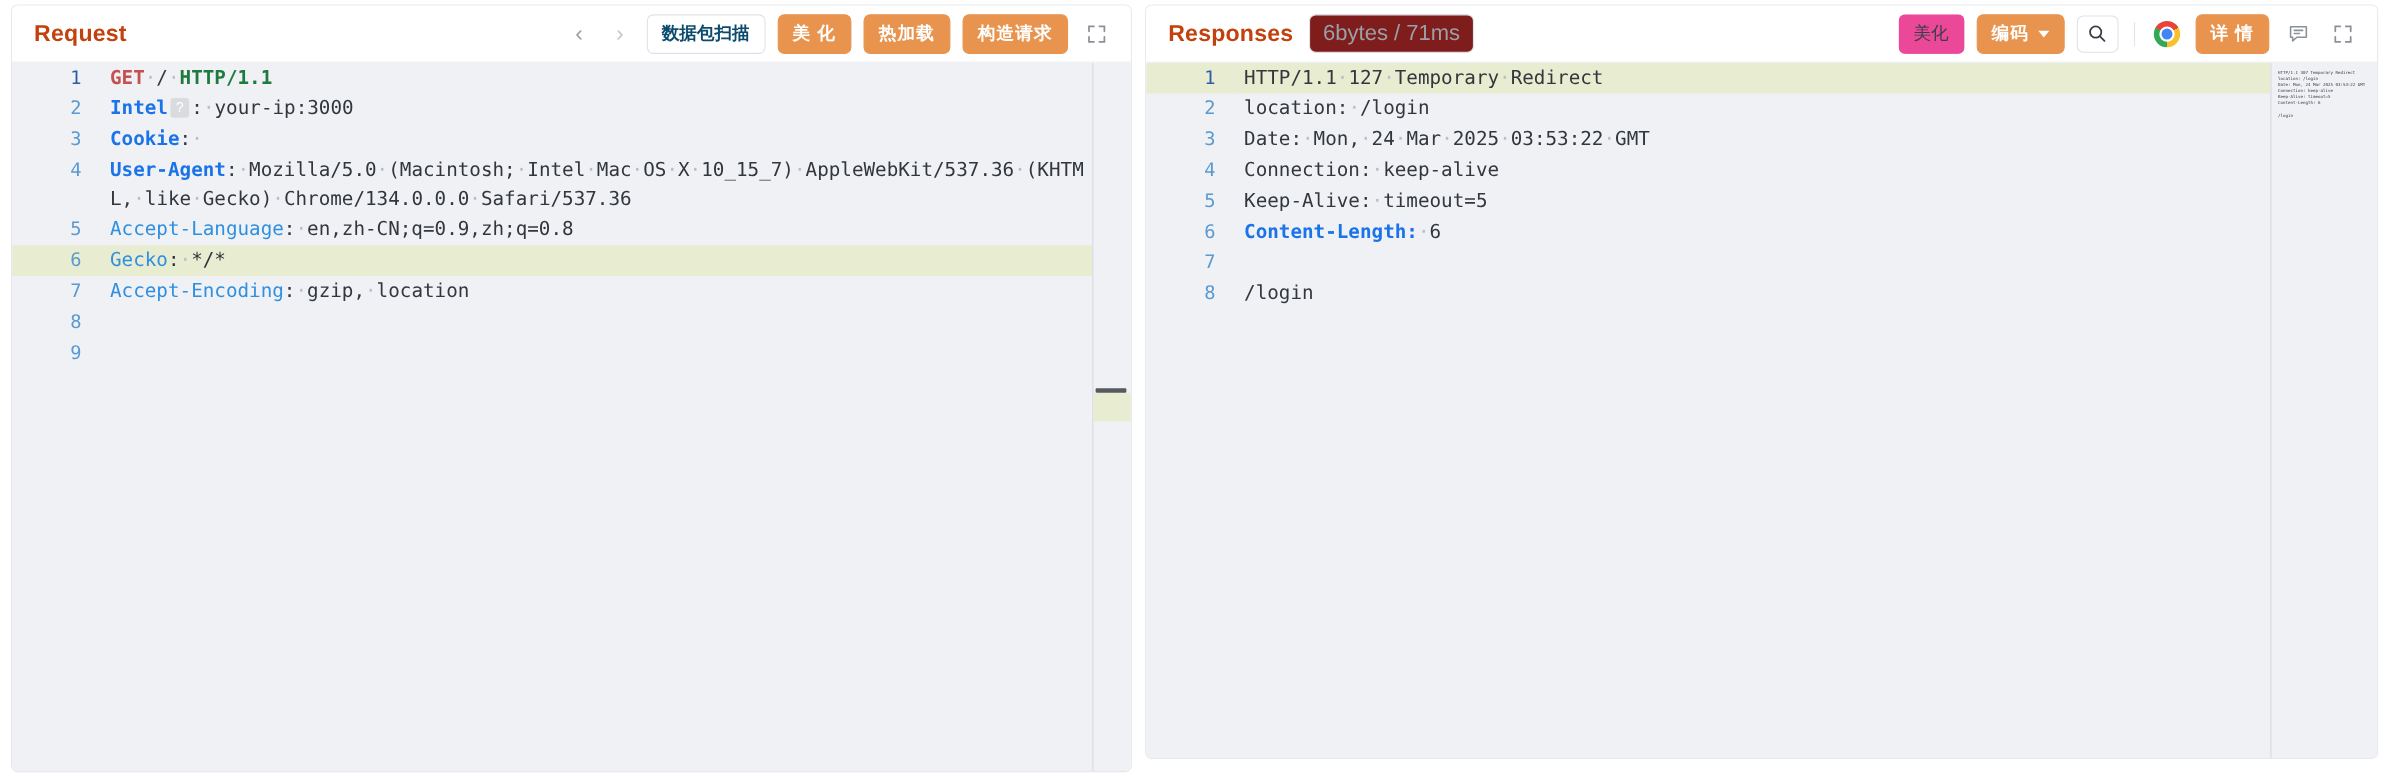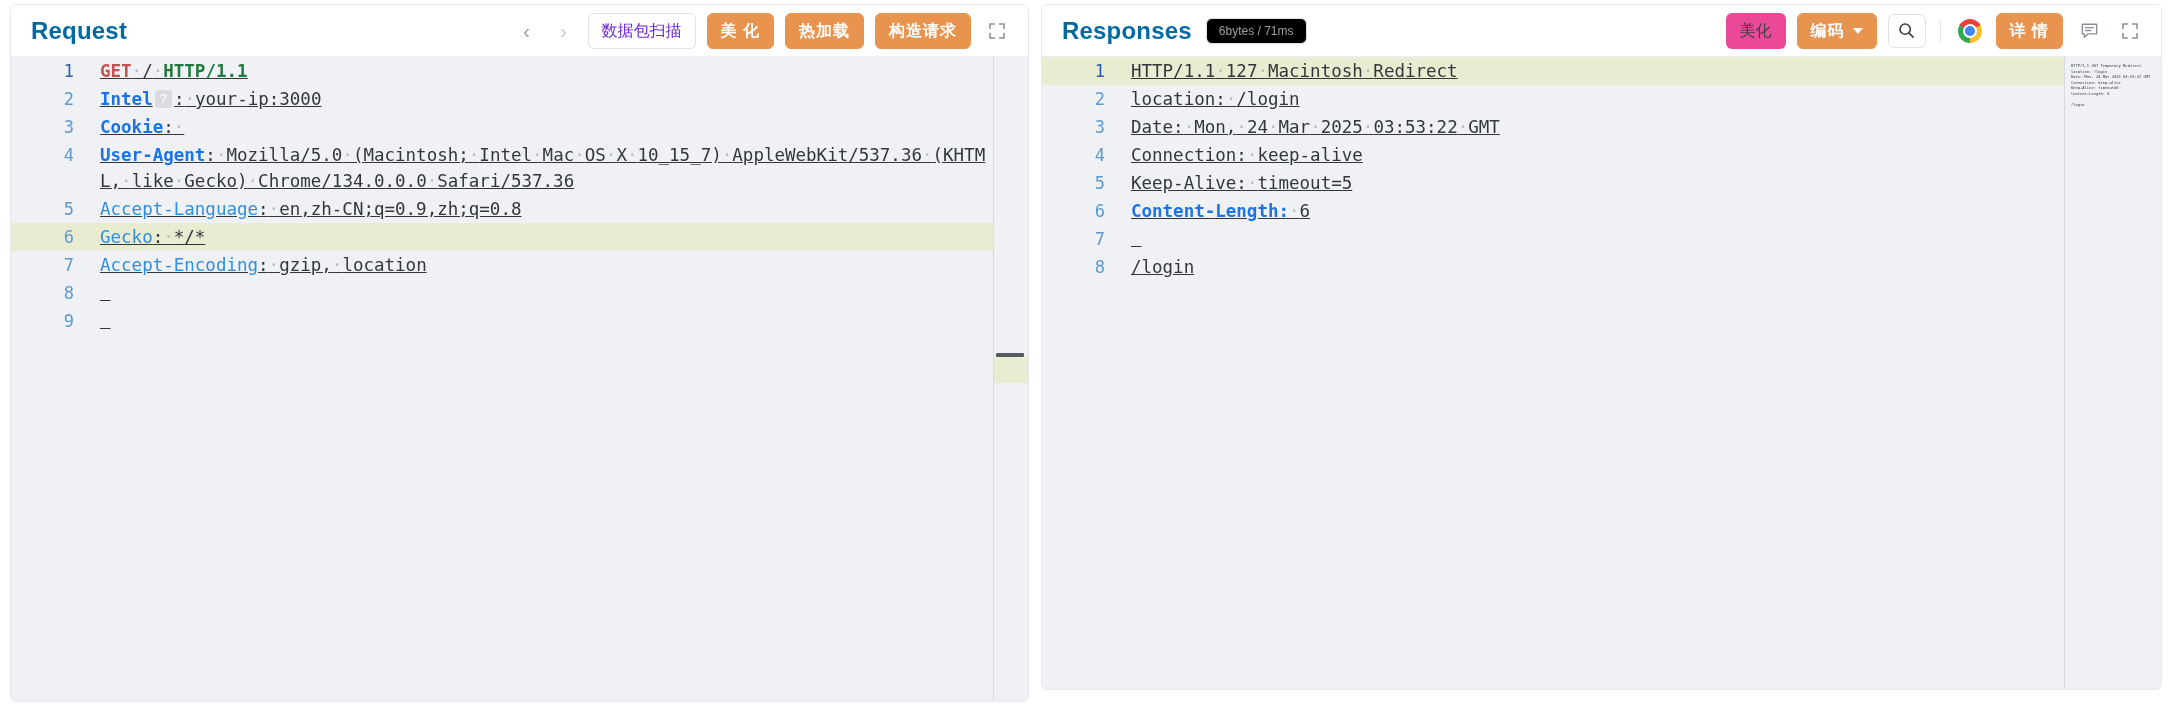--- a/index.html
+++ b/index.html
@@ -39,35 +39,35 @@
     height: 52px;
     min-height: 52px;
     display: flex;
     align-items: center;
     padding: 0 16px 0 20px;
     background: #ffffff;
     box-sizing: border-box;
     border-bottom: 1px solid #eceef1;
   }
   .panel-title {
-    font-size: 24px;
+    font-size: 21px;
     font-weight: 600;
-    color: #0369a1;
+    color: #c2410c;
     letter-spacing: .2px;
     white-space: nowrap;
   }
   .meta-pill {
     margin-left: 14px;
     border: 1px solid #dfe2e7;
     border-radius: 6px;
     padding: 5px 12px;
-    font-size: 12px;
+    font-size: 20px;
     color: #9aa0a8;
     white-space: nowrap;
-    background: #000000;
+    background: #7f1d1d;
   }
   .header-spacer { flex: 1 1 auto; }
 
   .hdr-actions {
     display: flex;
     align-items: center;
     gap: 11px;
     white-space: nowrap;
   }
 
@@ -92,21 +92,22 @@
     white-space: nowrap;
     cursor: pointer;
     box-sizing: border-box;
     display: inline-flex;
     align-items: center;
     gap: 5px;
   }
   .btn-outline {
     background: #ffffff;
     border: 1px solid #dfe2e7;
-    color: #6d28d9;
+    color: #0c4a6e;
+    font-weight: bold;
   }
   .btn-ghost {
     background: #ec4899;
     border: 1px solid transparent;
     color: #3a3f47;
   }
   .btn-orange {
     background: #e8944f;
     border: 1px solid #e8944f;
     color: #ffffff;
@@ -183,21 +184,20 @@
     line-height: 26px;
   }
   .ln.first { color: #2a5caa; }
   .ct {
     padding-left: 8px;
     color: #33373d;
     line-height: 26px;
     white-space: pre-wrap;
     word-break: break-all;
     vertical-align: top;
-    text-decoration: underline;
   }
   .k-blue-b  { color: #1a73e8; font-weight: bold; }
   .k-blue    { color: #2f8fe0; }
   .k-method  { color: #c4504f; font-weight: bold; }
   .k-ver     { color: #1f7a3d; font-weight: bold; }
   .k-txt     { color: #33373d; }
   .dot       { color: #b9bec6; }
   .qmark {
     display: inline-block;
     background: #d9dbdf;
@@ -403,21 +403,21 @@
         </div>
       </div>
     </div>
 
     <div class="editor-wrap">
       <div class="code-area">
         <table class="code-table">
           <tbody>
               <tr class="code-row hl">
                 <td class="ln first">1</td>
-                <td class="ct"><span class="k-txt">HTTP/1.1</span><span class="dot">·</span><span class="k-txt">127</span><span class="dot">·</span><span class="k-txt">Macintosh</span><span class="dot">·</span><span class="k-txt">Redirect</span></td>
+                <td class="ct"><span class="k-txt">HTTP/1.1</span><span class="dot">·</span><span class="k-txt">127</span><span class="dot">·</span><span class="k-txt">Temporary</span><span class="dot">·</span><span class="k-txt">Redirect</span></td>
               </tr>
               <tr class="code-row">
                 <td class="ln">2</td>
                 <td class="ct"><span class="k-txt">location:</span><span class="dot">·</span><span class="k-txt">/login</span></td>
               </tr>
               <tr class="code-row">
                 <td class="ln">3</td>
                 <td class="ct"><span class="k-txt">Date:</span><span class="dot">·</span><span class="k-txt">Mon,</span><span class="dot">·</span><span class="k-txt">24</span><span class="dot">·</span><span class="k-txt">Mar</span><span class="dot">·</span><span class="k-txt">2025</span><span class="dot">·</span><span class="k-txt">03:53:22</span><span class="dot">·</span><span class="k-txt">GMT</span></td>
               </tr>
               <tr class="code-row">

